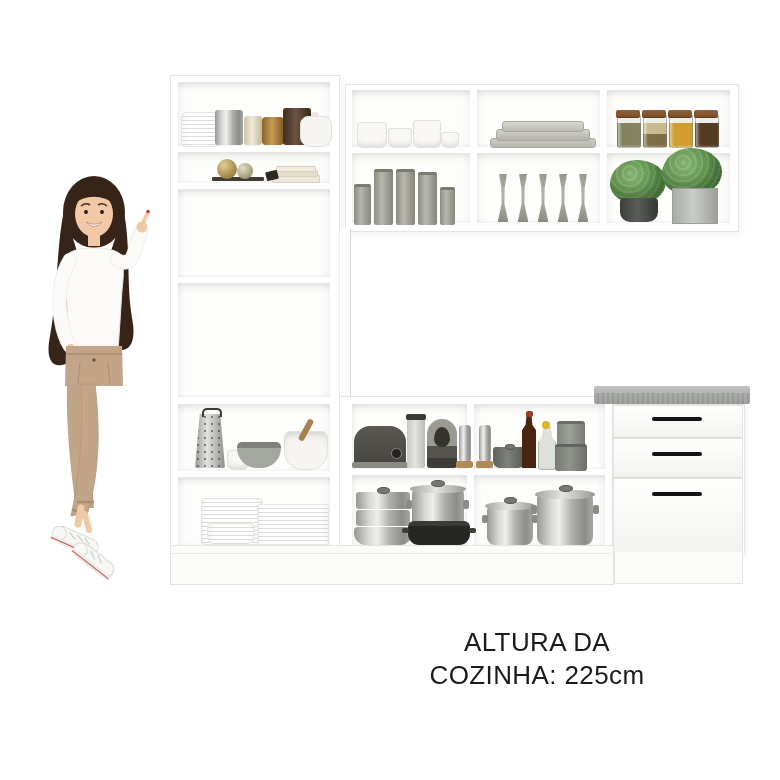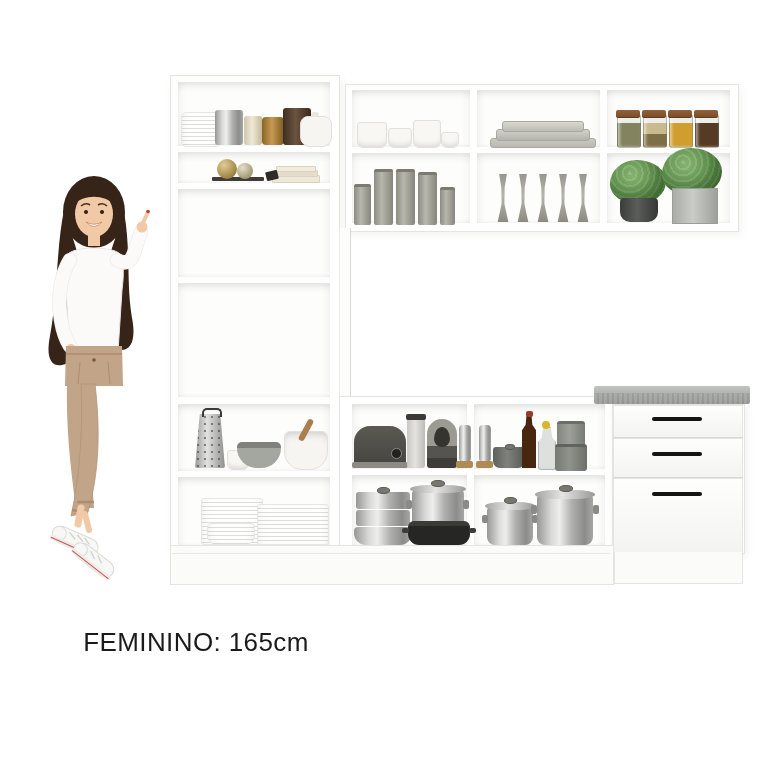--- a/index.html
+++ b/index.html
@@ -272,15 +272,18 @@
     <span class="handle" style="left:652px;top:417px;width:50px;"></span>
     <span class="handle" style="left:652px;top:452px;width:50px;"></span>
     <span class="handle" style="left:652px;top:492px;width:50px;"></span>
 
     <div class="plinth" style="left:170px;top:545px;width:442px;height:38px;"></div>
     <div class="plinthline" style="left:172px;top:553px;width:438px;"></div>
     <div class="plinth" style="left:614px;top:552px;width:127px;height:31px;border-top:none;"></div>
   </div>
 
   <div class="caption" style="left:36px;top:626px;">
-    <div>FEMININO: 165cm</div>
+  </div>
+  <div class="caption" style="left:377px;top:626px;">
+    <div>ALTURA DA</div>
+    <div>COZINHA: 225cm</div>
   </div>
 </div>
 
 </body></html>

